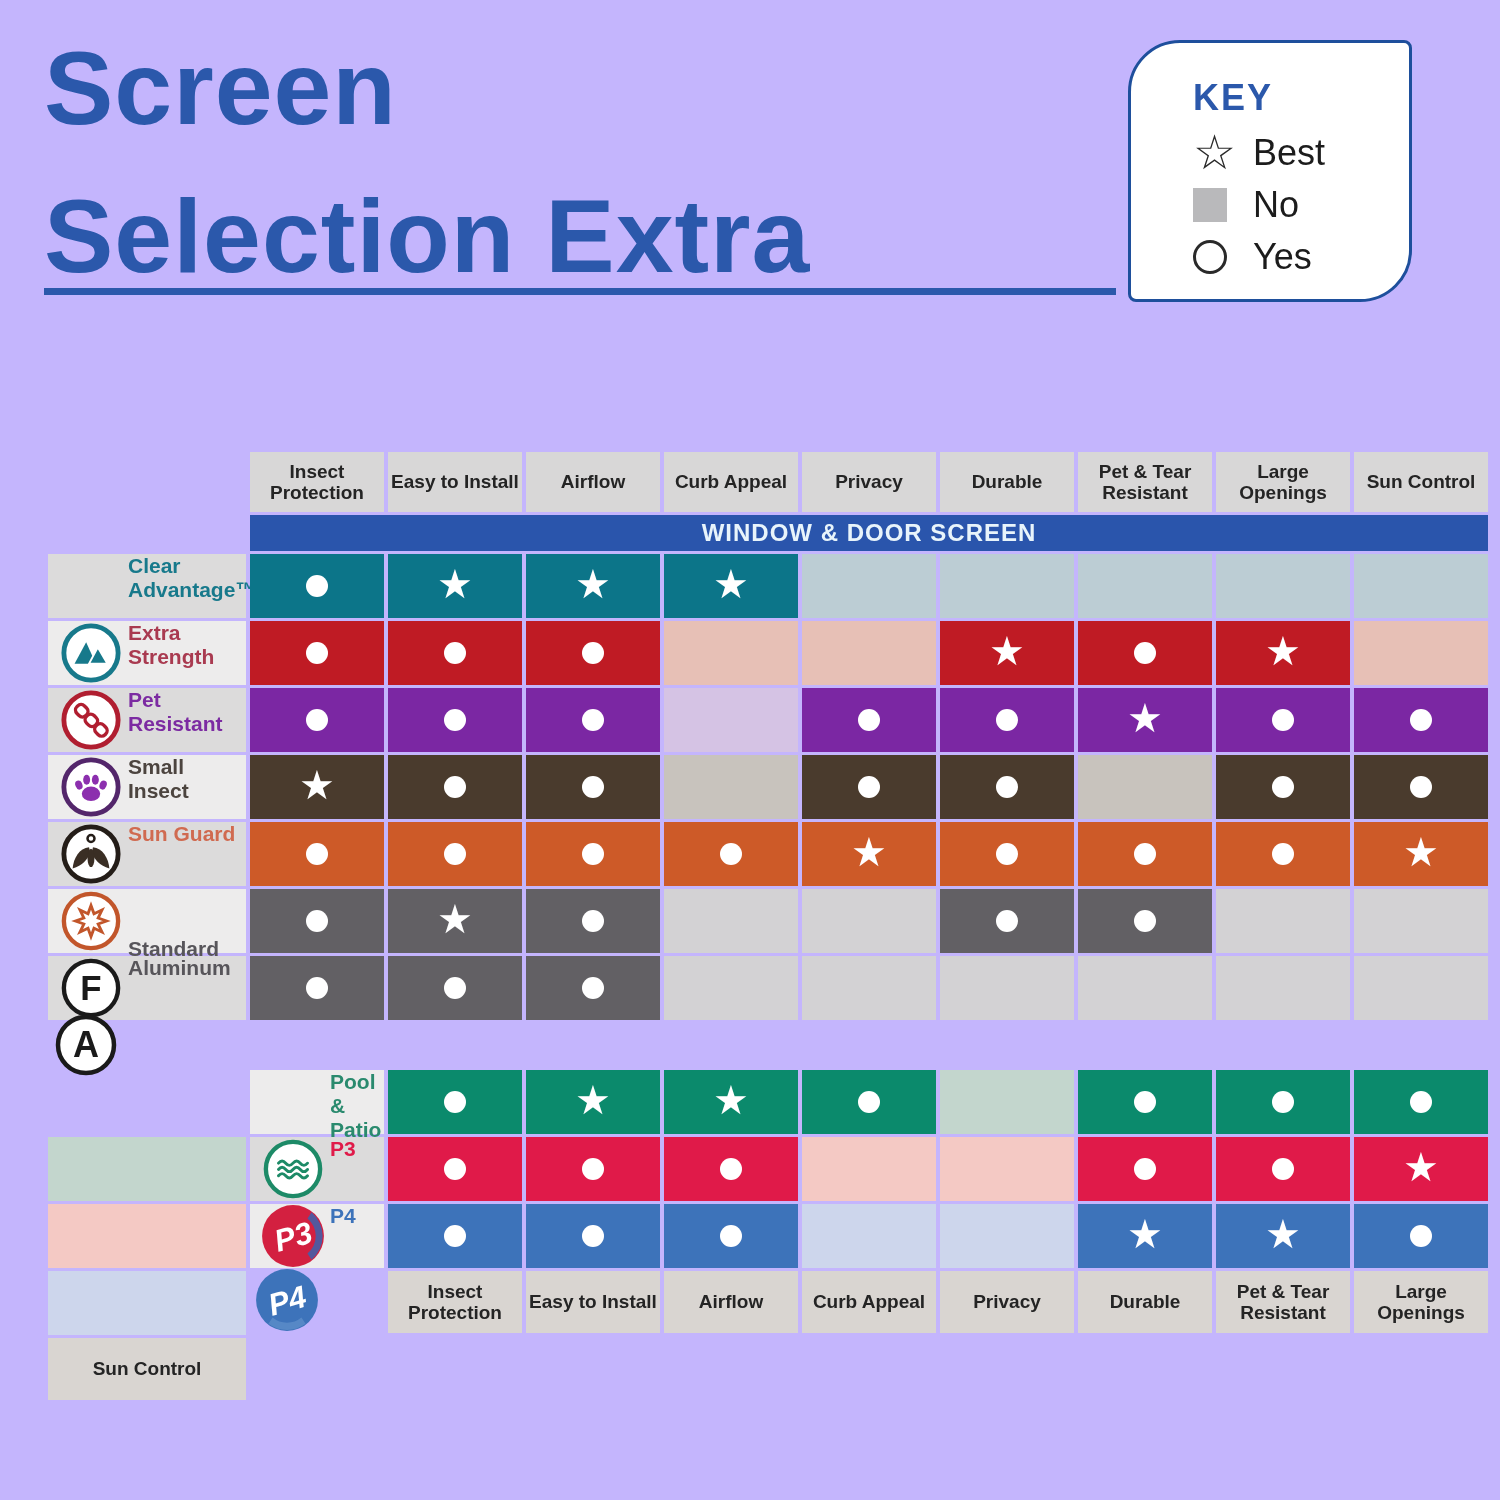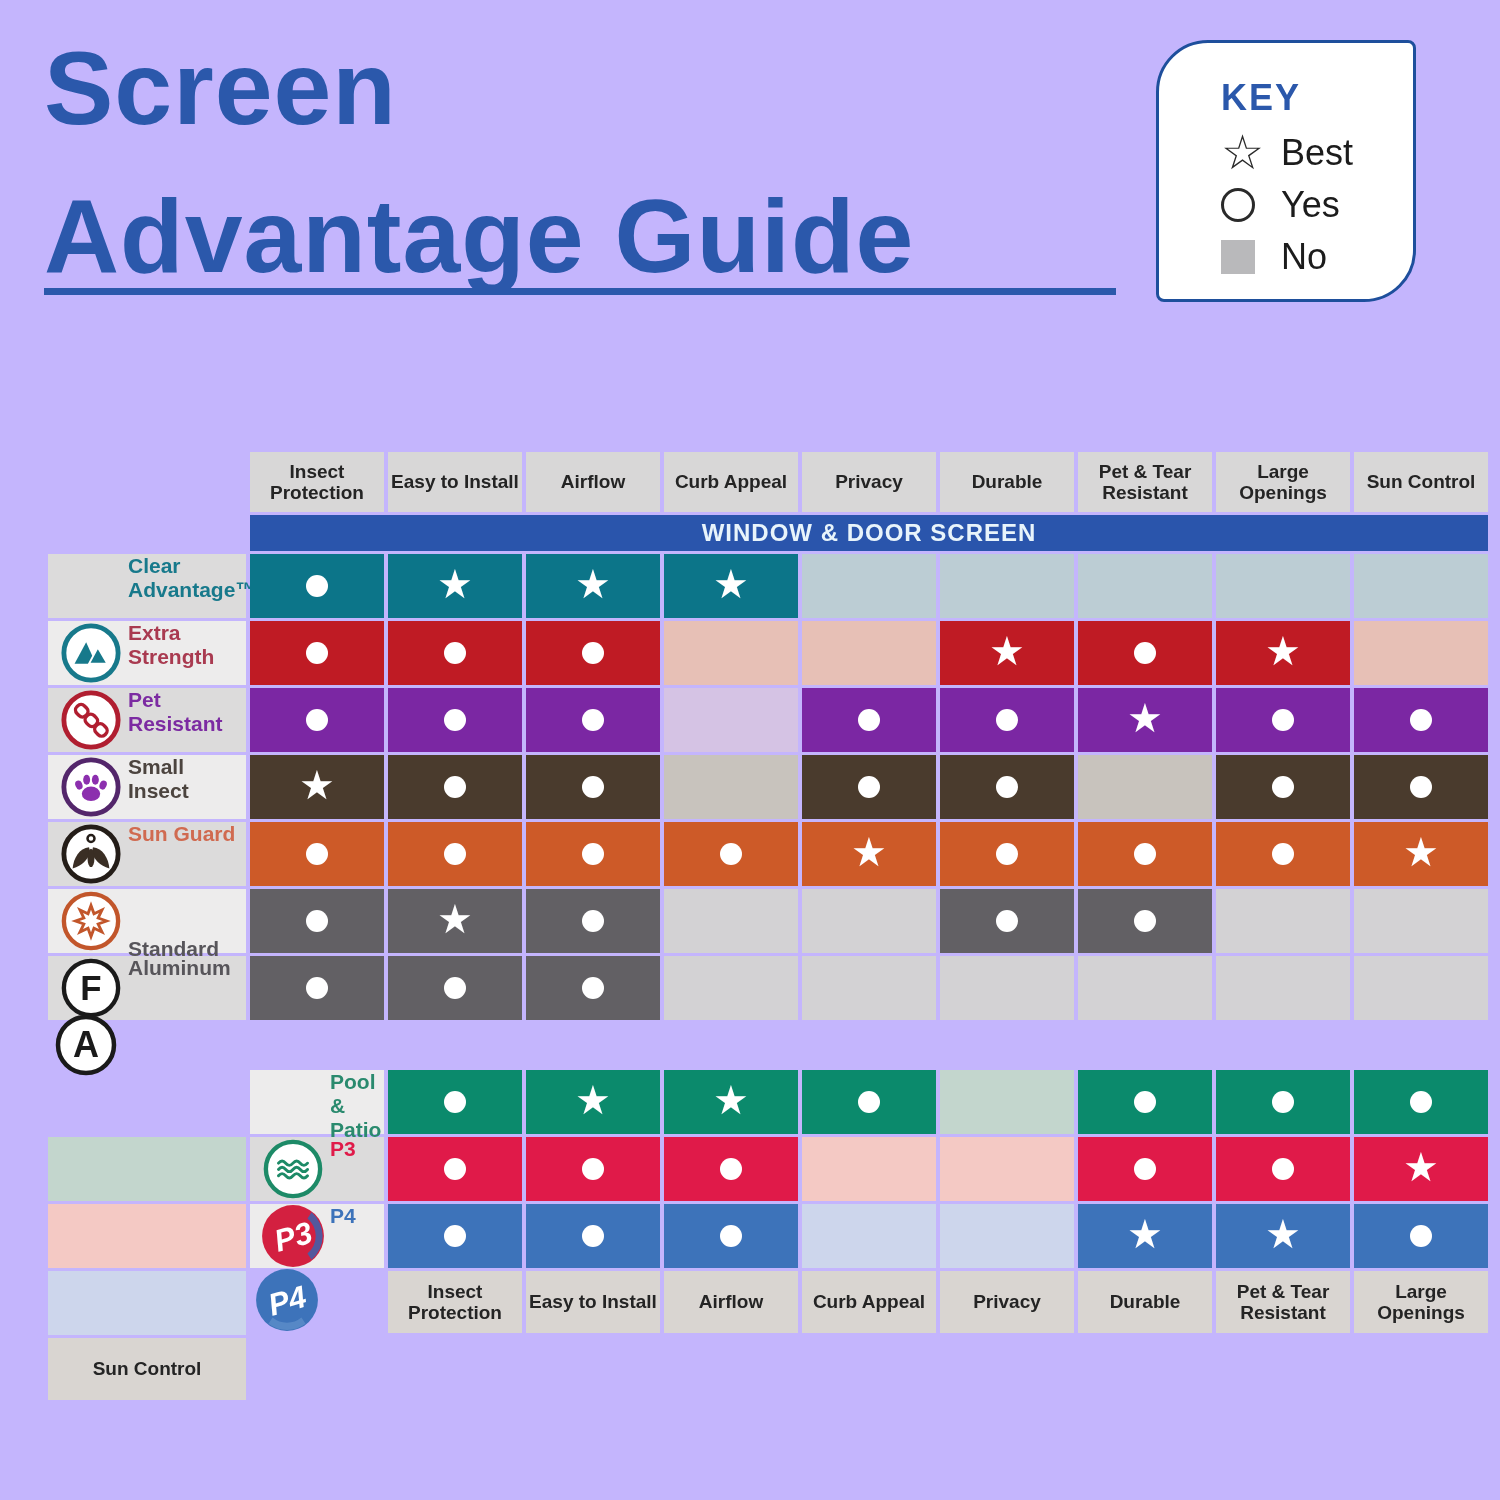--- a/index.html
+++ b/index.html
@@ -5,21 +5,21 @@
   html,body{margin:0;padding:0;background:#fff;}
   #page{position:relative;width:1500px;height:1500px;background:#c4b5fd;overflow:hidden;
         font-family:"Liberation Sans", sans-serif;}
 
   
   .title{position:absolute;left:44px;top:14px;color:#2b58ab;font-weight:bold;
          font-size:104px;line-height:148px;letter-spacing:1px;}
   .title-underline{position:absolute;left:44px;top:288px;width:1072px;height:7px;background:#2b58ab;}
 
   
-  .key-box{position:absolute;left:1156px;top:40px;width:260px;height:262px;box-sizing:border-box;
+  .key-box{position:absolute;left:1128px;top:40px;width:284px;height:262px;box-sizing:border-box;
            border:3px solid #1e4f9c;border-radius:52px 8px 52px 8px;background:#fff;
            padding:34px 0 0 62px;}
   .key-title{color:#2b58ab;font-weight:bold;font-size:36px;letter-spacing:2px;margin-bottom:8px;}
   .key-item{display:flex;align-items:center;height:52px;}
   .key-glyph{width:52px;display:flex;align-items:center;justify-content:flex-start;}
   .key-star{font-size:48px;color:#2a2a2a;line-height:1;}
   .key-circle{width:34px;height:34px;border:3px solid #2a2a2a;border-radius:50%;box-sizing:border-box;}
   .key-square{width:34px;height:34px;background:#b9b9bb;}
   .key-label{font-size:36px;color:#1c1c1c;margin-left:8px;}
 
@@ -42,43 +42,43 @@
   .badge-cell{height:58px;display:flex;align-items:center;padding-left:4px;box-sizing:border-box;}
   svg{display:block;}
 </style>
 </head>
 <body>
 
 <div id="page">
 
   <div class="title">
     <div>Screen</div>
-    <div>Advantage Guide</div>
+    <div>Selection Extra</div>
   </div>
   <div class="title-underline"></div>
 
   <div class="key-box">
     <div class="key-title">KEY</div>
     <div class="key-item">
       <span class="key-glyph">
           <span class="key-star">☆</span>
         </span>
       <span class="key-label">Best</span>
     </div>
     <div class="key-item">
       <span class="key-glyph">
-          <span class="key-circle"></span>
-        </span>
-      <span class="key-label">Yes</span>
+          <span class="key-square"></span>
+        </span>
+      <span class="key-label">No</span>
     </div>
     <div class="key-item">
       <span class="key-glyph">
-          <span class="key-square"></span>
-        </span>
-      <span class="key-label">No</span>
+          <span class="key-circle"></span>
+        </span>
+      <span class="key-label">Yes</span>
     </div>
   </div>
 
   <div class="table">
       <div class="spacer"></div>
       <div class="hcell">Insect Protection</div>
       <div class="hcell">Easy to Install</div>
       <div class="hcell">Airflow</div>
       <div class="hcell">Curb Appeal</div>
       <div class="hcell">Privacy</div>

